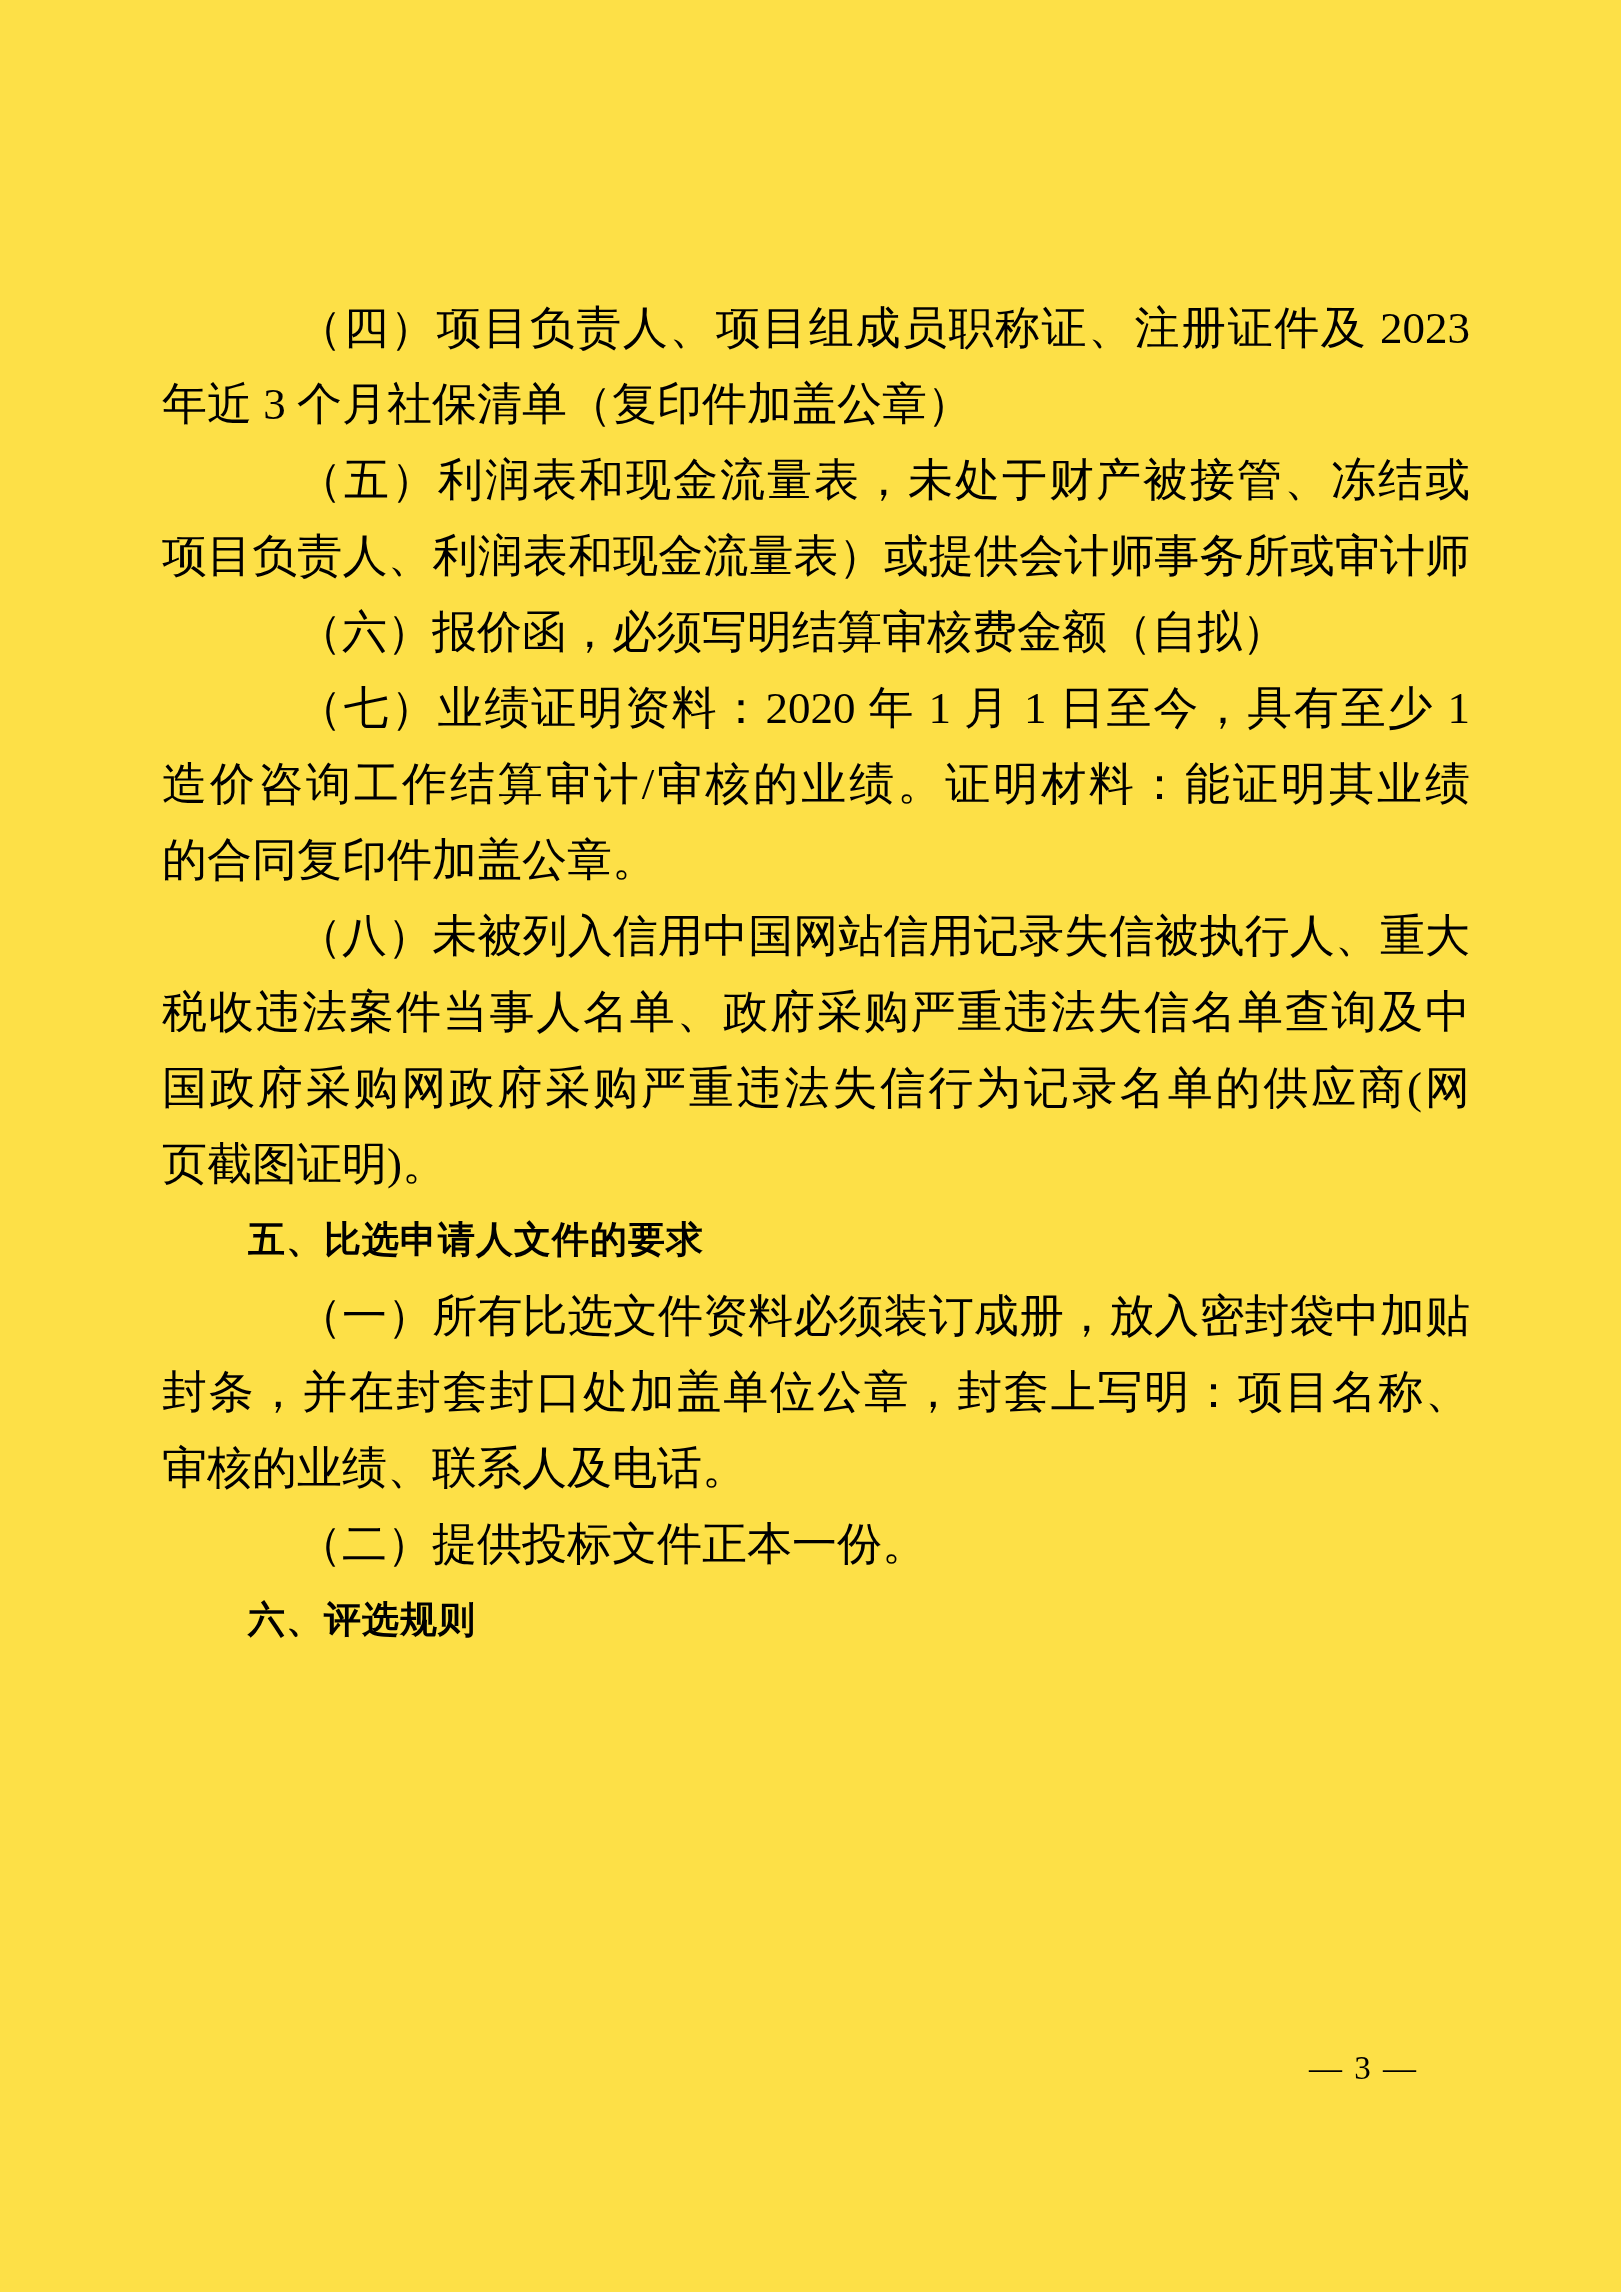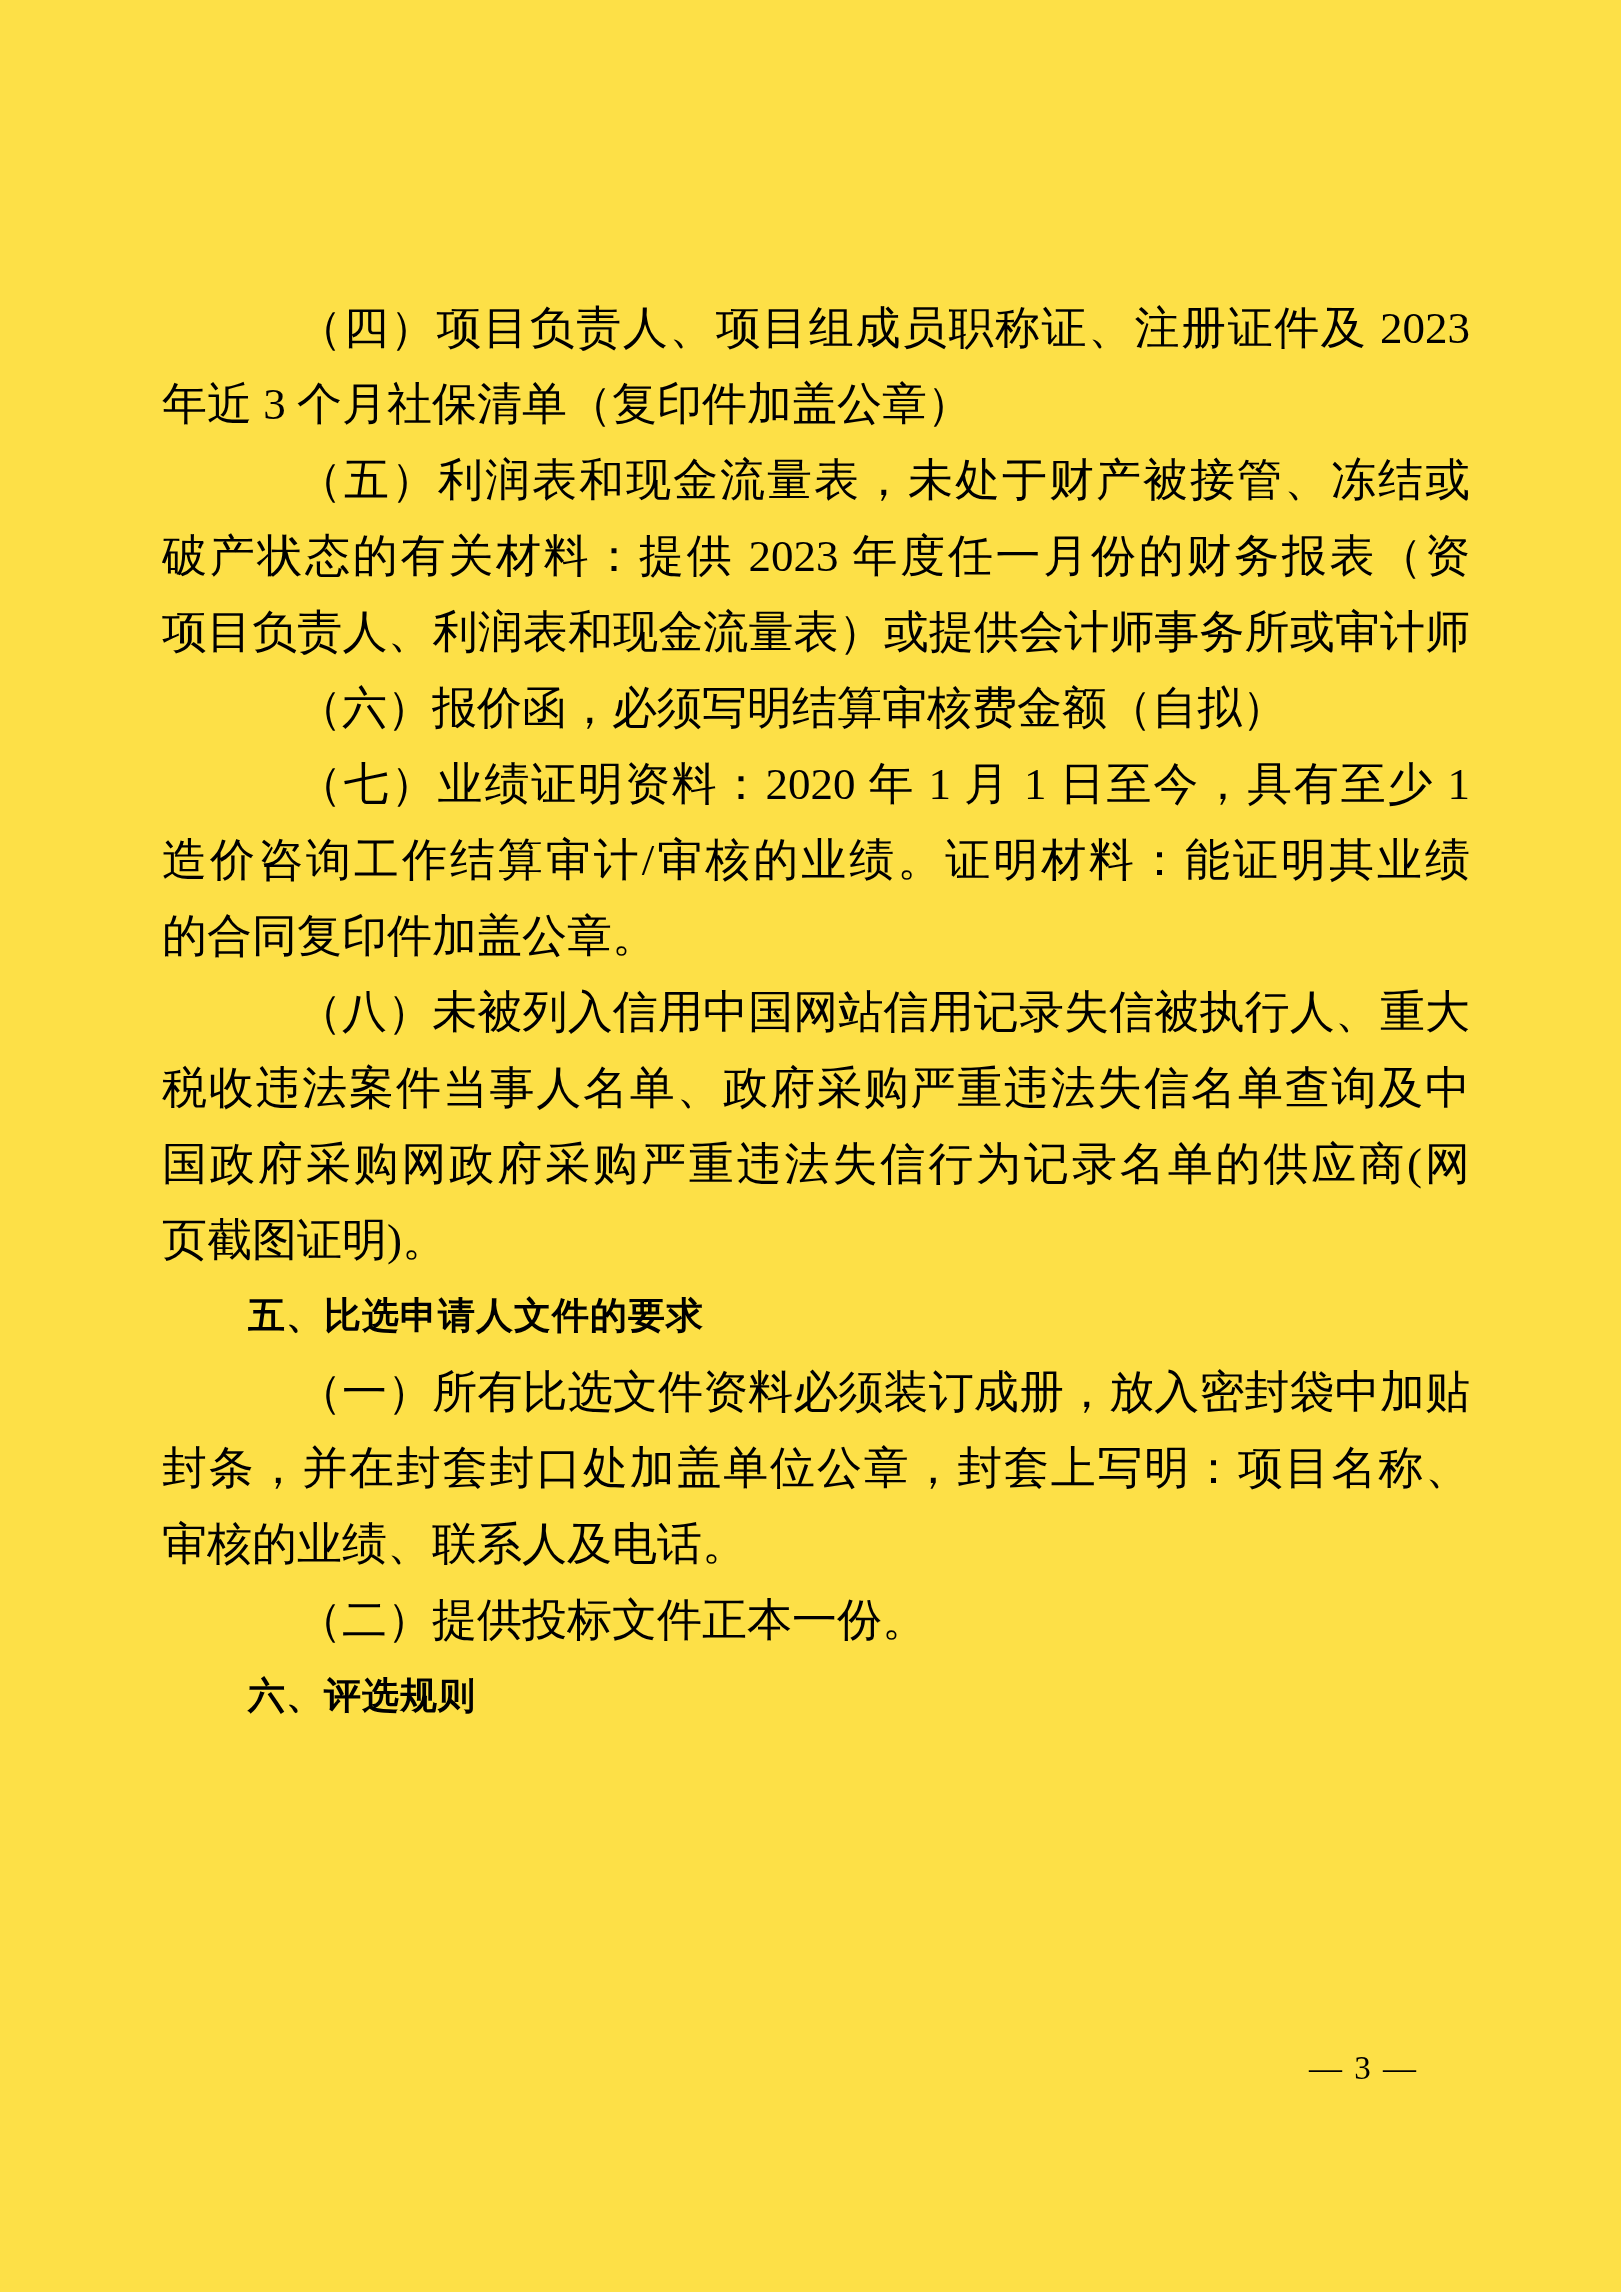--- a/index.html
+++ b/index.html
@@ -62,21 +62,20 @@
 </style>
 </head>
 <body>
 
 <div class="page">
 
   <div class="body-text">
     <div class="line indent j">（四）项目负责人、项目组成员职称证、注册证件及 2023</div>
     <div class="line">年近 3 个月社保清单（复印件加盖公章）</div>
     <div class="line indent j">（五）利润表和现金流量表，未处于财产被接管、冻结或</div>
-    <div class="line j">破产状态的有关材料：提供 2023 年度任一月份的财务报表（资</div>
     <div class="line j">项目负责人、利润表和现金流量表）或提供会计师事务所或审计师</div>
     <div class="line indent">（六）报价函，必须写明结算审核费金额（自拟）</div>
     <div class="line indent j">（七）业绩证明资料：2020 年 1 月 1 日至今，具有至少 1</div>
     <div class="line j">造价咨询工作结算审计/审核的业绩。证明材料：能证明其业绩</div>
     <div class="line">的合同复印件加盖公章。</div>
     <div class="line indent j">（八）未被列入信用中国网站信用记录失信被执行人、重大</div>
     <div class="line j">税收违法案件当事人名单、政府采购严重违法失信名单查询及中</div>
     <div class="line j">国政府采购网政府采购严重违法失信行为记录名单的供应商(网</div>
     <div class="line">页截图证明)。</div>
     <div class="line h">五、比选申请人文件的要求</div>

